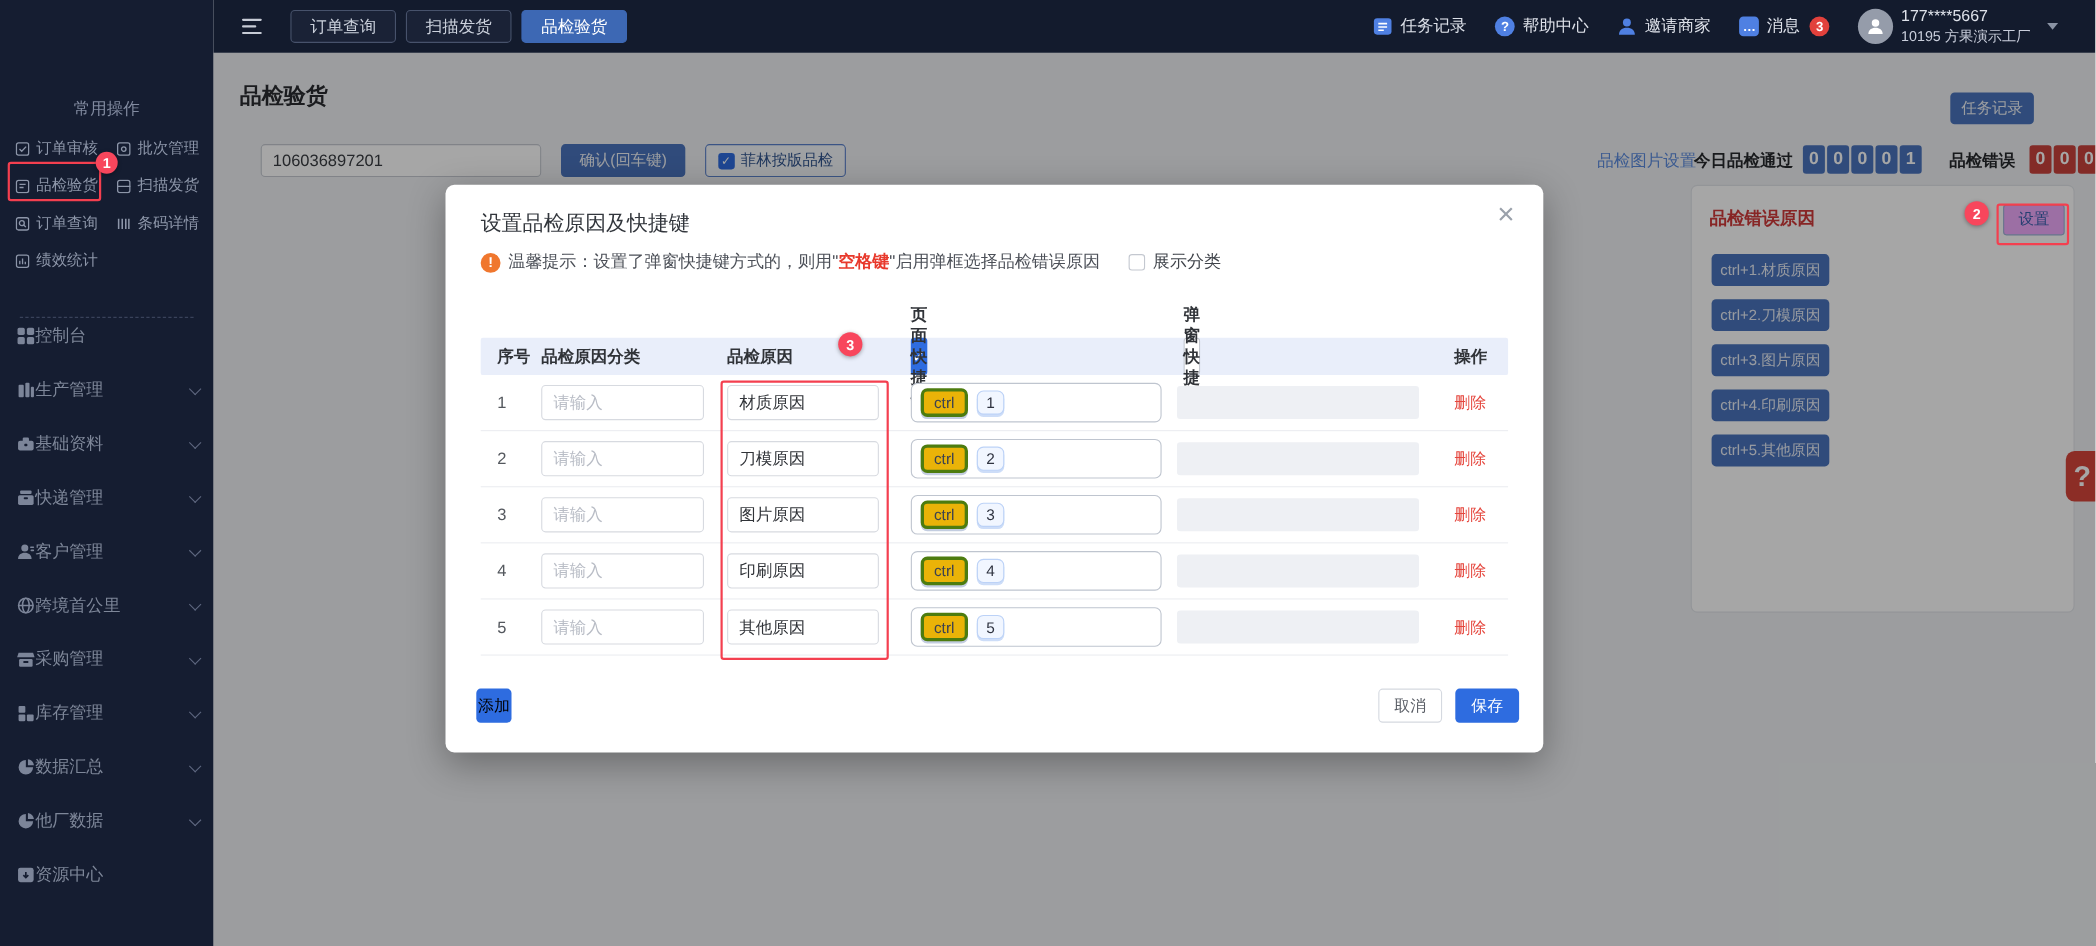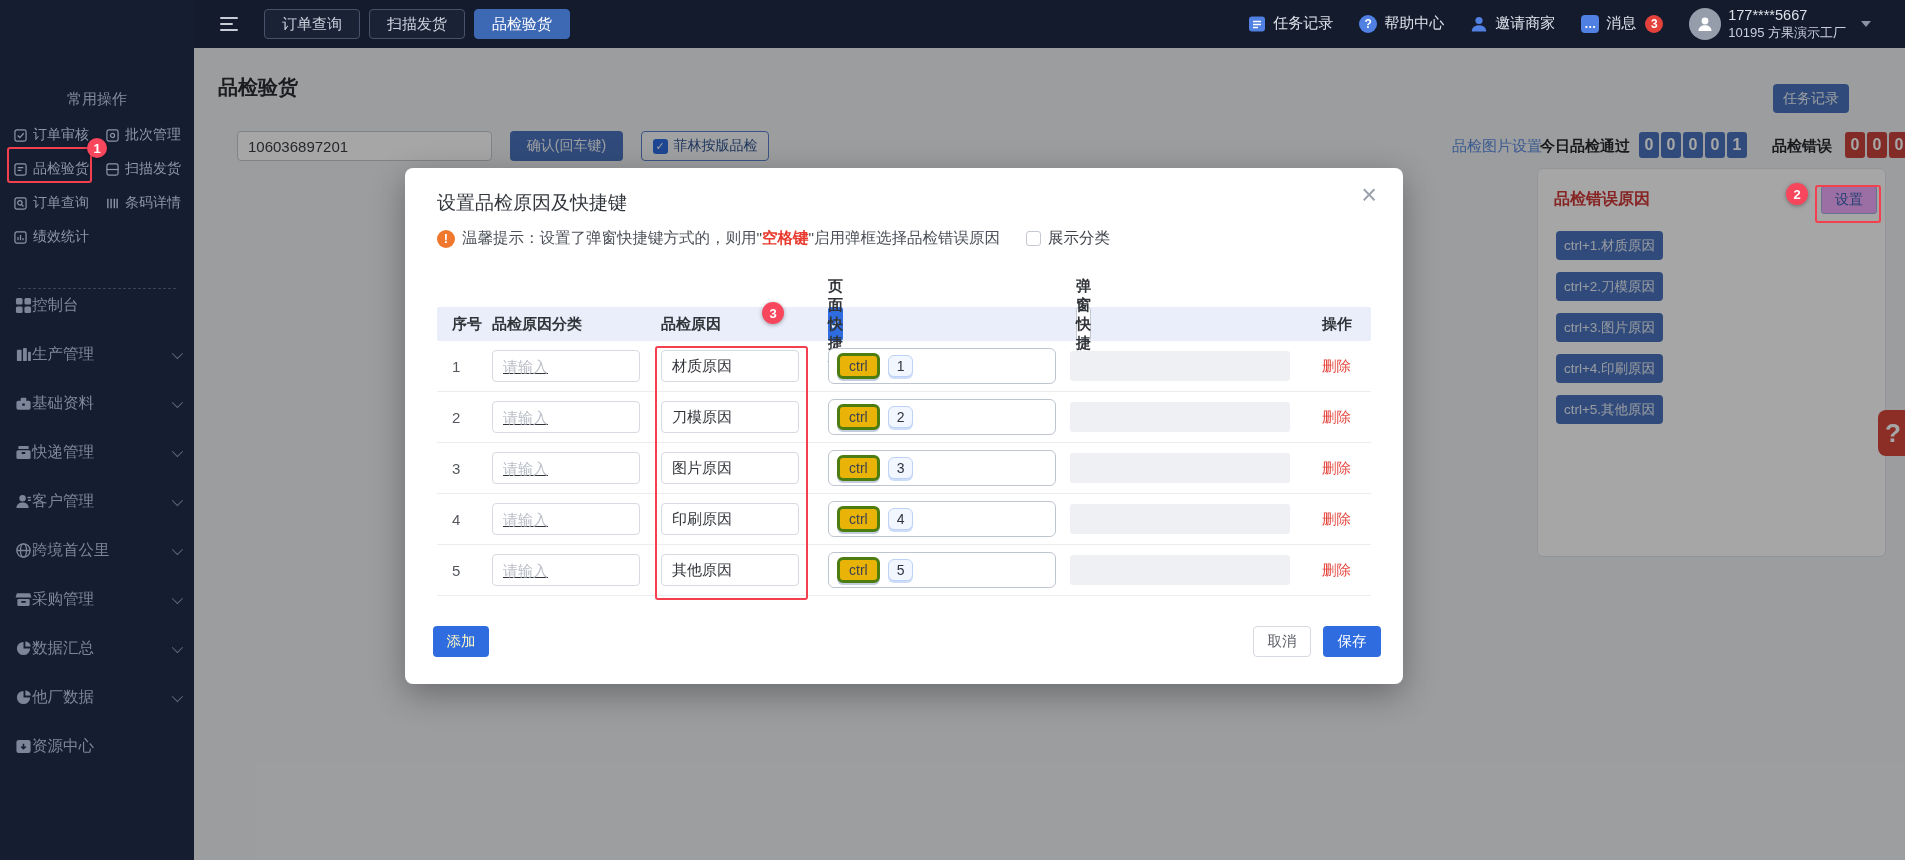--- a/index.html
+++ b/index.html
@@ -75,29 +75,29 @@
   .tip-key { color:#e8392c; font-weight:bold; }
   .showcat { display:flex; align-items:center; gap:7px; margin-left:26px; color:#3f434a; cursor:pointer; }
   .thead { position:absolute; left:32px; top:139px; width:934px; height:34px; background:#e9eefa; border-radius:2px; }
   .thead span, .thead .hgroup { position:absolute; top:0; height:34px; display:flex; align-items:center; font-size:15px; font-weight:bold; color:#303338; gap:7px; }
   .h-no{left:15px} .h-cat{left:55px} .h-rsn{left:224px} .h-page{left:391px;color:#2e6be0} .h-pop{left:639px} .h-op{left:885px}
   .tbody { position:absolute; left:32px; top:173px; width:934px; }
   .trow { position:relative; height:51px; border-bottom:1px solid #ebedf1; }
   .tno { position:absolute; left:15px; top:0; height:51px; display:flex; align-items:center; font-size:15px; color:#54585e; }
   .tin { position:absolute; top:9px; height:32px; border:1px solid #d7dae0; border-radius:4px; padding:0 10px; font-size:15px; color:#303338; background:#fff; font-family:inherit; }
   .tin::placeholder { color:#b9bdc6; }
-  .tin.cat { left:55px; width:148px;text-decoration:underline; }
+  .tin.cat { left:55px; width:148px; }
   .tin.rsn { left:224px; width:138px; }
   .scbox { position:absolute; left:391px; top:7px; width:228px; height:36px; border:1px solid #bfc5cf; border-radius:6px; background:#fff; display:flex; align-items:center; padding-left:8px; gap:8px; cursor:text; }
   .kbd { font-size:14px; border-radius:6px; padding:2px 9px; }
   .kbd-mod { background:#eab308; border:3px solid #4d7c0f; color:#3c4250; box-shadow:0 2px 0 #c3cde0; }
   .kbd-num { background:#f1f6ff; border:1px solid #bcd2f7; color:#2f3340; box-shadow:0 2px 0 #cdddf8; padding:2px 8px; }
   .tin.dis { left:633px; top:10px; width:220px; height:30px; background:#eef0f4; border:none; border-radius:3px; }
   .del { position:absolute; left:885px; top:0; height:51px; display:flex; align-items:center; color:#e5463d; font-size:14.5px; cursor:pointer; }
-  .add-btn { position:absolute; left:28px; top:458px; width:56px; height:31px; background:#2e6ce0; color:#fef9c3; font-size:14.5px; }
+  .add-btn { position:absolute; left:28px; top:458px; width:32px; height:31px; background:#2e6ce0; color:#000000; font-size:14.5px; }
   .cancel-btn { position:absolute; left:848px; top:458px; width:58px; height:31px; background:#fff; border:1px solid #d5d9e0; color:#5a5e66; border-radius:4px; font-size:14.5px; cursor:pointer; }
   .save-btn { position:absolute; left:918px; top:458px; width:58px; height:31px; background:#2e6ce0; color:#fff; font-size:14.5px; }
 
   
   .ann-box { position:absolute; border:2px solid #f43f4f; border-radius:3px; z-index:300; pointer-events:none; }
   .ann-badge { position:absolute; width:22px; height:22px; border-radius:50%; background:#f8465c; color:#fff; font-size:13px; font-weight:bold; display:flex; align-items:center; justify-content:center; z-index:301; box-shadow:0 1px 4px rgba(0,0,0,.35); }
   #ann-box-1 { left:7px; top:147px; width:85px; height:36px; }
   #ann-badge-1 { left:87px; top:138px; width:20px; height:20px; }
   #ann-box-2 { left:1815px; top:185px; width:66px; height:38px; }
   #ann-badge-2 { left:1786px; top:183px; }
@@ -224,20 +224,29 @@
         <span>跨境首公里</span>
         <i class="chev"></i>
       </div>
       <div class="mitem">
         <svg width="17" height="17" viewBox="0 0 18 18" fill="#7c8599">
             <path d="M2 2.5h14l1.4 4.5H0.6z"></path>
             <rect x="2.5" y="8.5" width="13" height="7.5" rx="1.2"></rect>
             <rect x="6.5" y="10.5" width="5" height="2" rx="0.7" fill="#151d31"></rect>
           </svg>
         <span>采购管理</span>
+        <i class="chev"></i>
+      </div>
+      <div class="mitem">
+        <svg width="17" height="17" viewBox="0 0 18 18" fill="#7c8599">
+            <rect x="2" y="2" width="6.5" height="6.5" rx="1"></rect>
+            <rect x="2" y="10" width="6.5" height="6.5" rx="1"></rect>
+            <rect x="10" y="10" width="6.5" height="6.5" rx="1"></rect>
+          </svg>
+        <span>库存管理</span>
         <i class="chev"></i>
       </div>
       <div class="mitem">
         <svg width="17" height="17" viewBox="0 0 18 18" fill="#7c8599">
             <path d="M9 2 A7 7 0 1 0 16 9 L9 9 Z"></path>
             <path d="M11 1.2 A7 7 0 0 1 16.8 7 L11 7 Z"></path>
           </svg>
         <span>数据汇总</span>
         <i class="chev"></i>
       </div>

